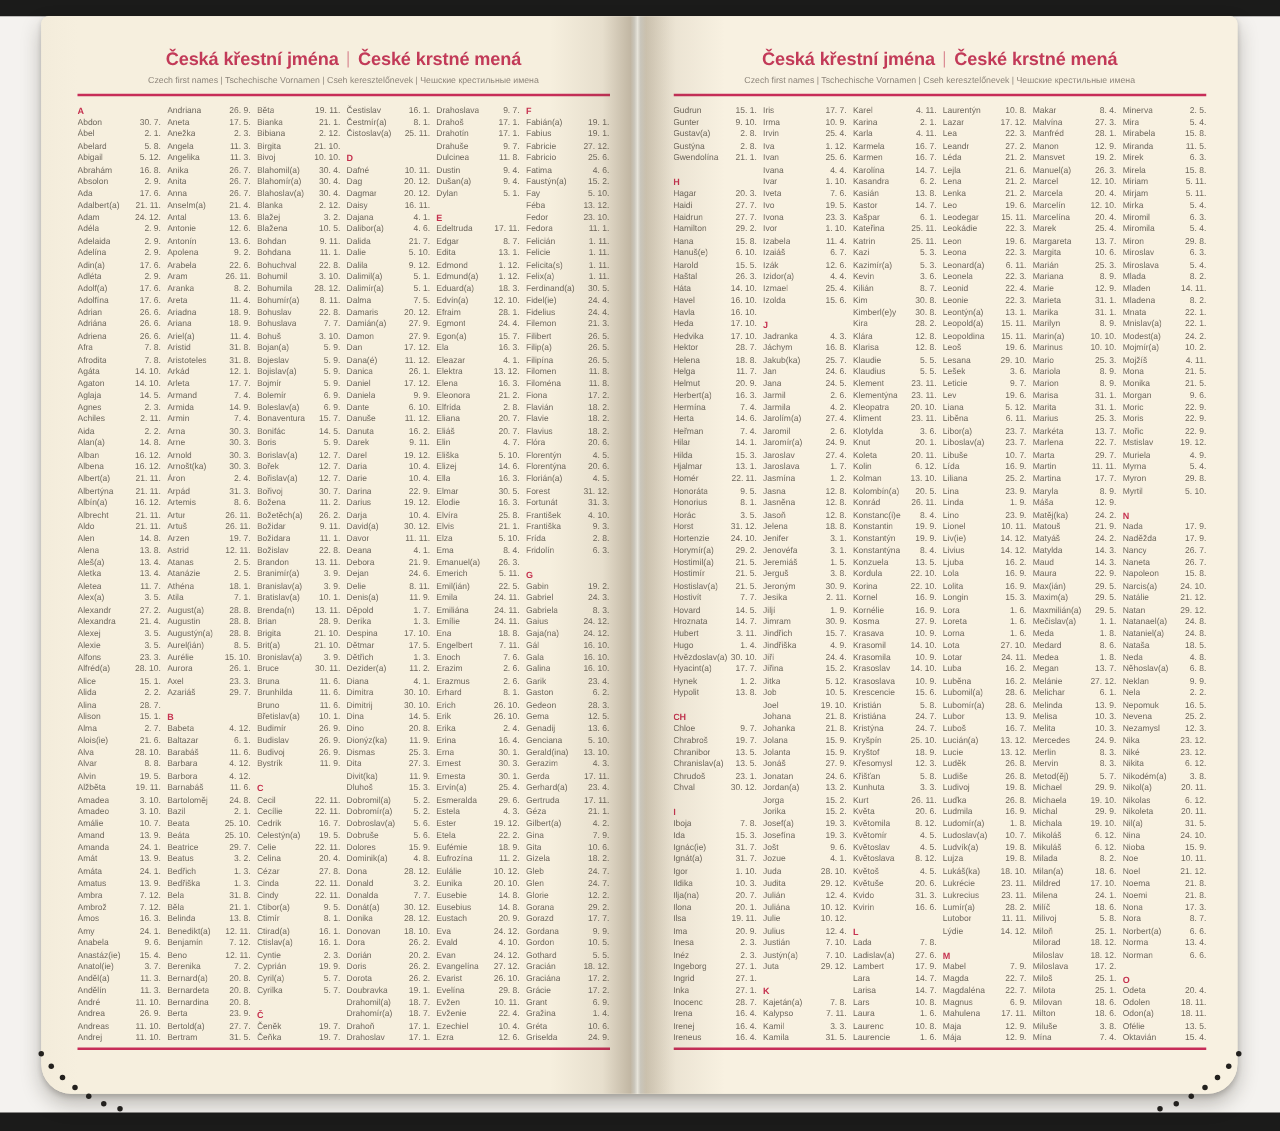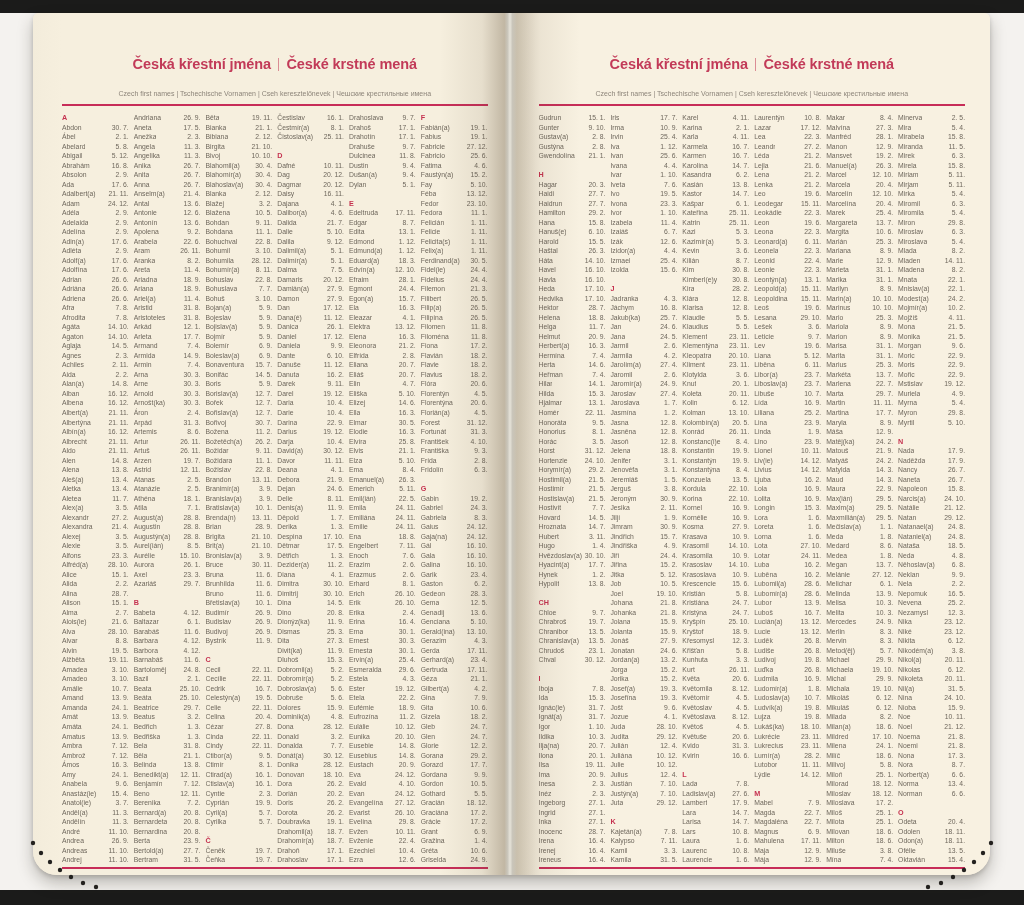--- a/index.html
+++ b/index.html
@@ -14,21 +14,21 @@
     position:absolute;left:33px;top:13px;width:957px;height:862px;
     background:var(--page_bg_left);
     border-radius:6px 6px 24px 24px;
     box-shadow:0 8px 16px rgba(40,35,25,.28), 0 2px 4px rgba(40,35,25,.18);
     display:flex;
   }
   .page{width:478.5px;position:relative;box-sizing:border-box;padding-top:27px;}
   .page.left{padding-left:29px;padding-right:24px;background:linear-gradient(90deg,#f3ecdb 0%,#f6efde 6%,var(--page_bg_left) 100%);border-radius:6px 0 0 24px;}
   .page.right{padding-left:27px;padding-right:25px;background:linear-gradient(90deg,#efe8d6 0%,var(--page_bg_right) 5%,var(--page_bg_right) 100%);border-radius:0 6px 24px 0;}
   .page-title{
-    margin:16px;text-align:center;color:var(--accent);
+    margin:0;text-align:center;color:var(--accent);
     font-size:14.5px;font-weight:bold;letter-spacing:-0.1px;line-height:17px;
     white-space:nowrap;
   }
   .title-bar{display:inline-block;width:1.5px;height:13px;background:var(--accent);opacity:.55;margin:0 7px;vertical-align:-2px;}
   .subtitle{
     margin:3px 0 0 0;text-align:center;color:var(--subtitle_color);
     font-size:7px;line-height:9px;white-space:nowrap;letter-spacing:0;
   }
   .rule{height:2px;background:var(--rule);border:none;margin-top:6px;}
   .bottom-rule{margin-top:1px;}

